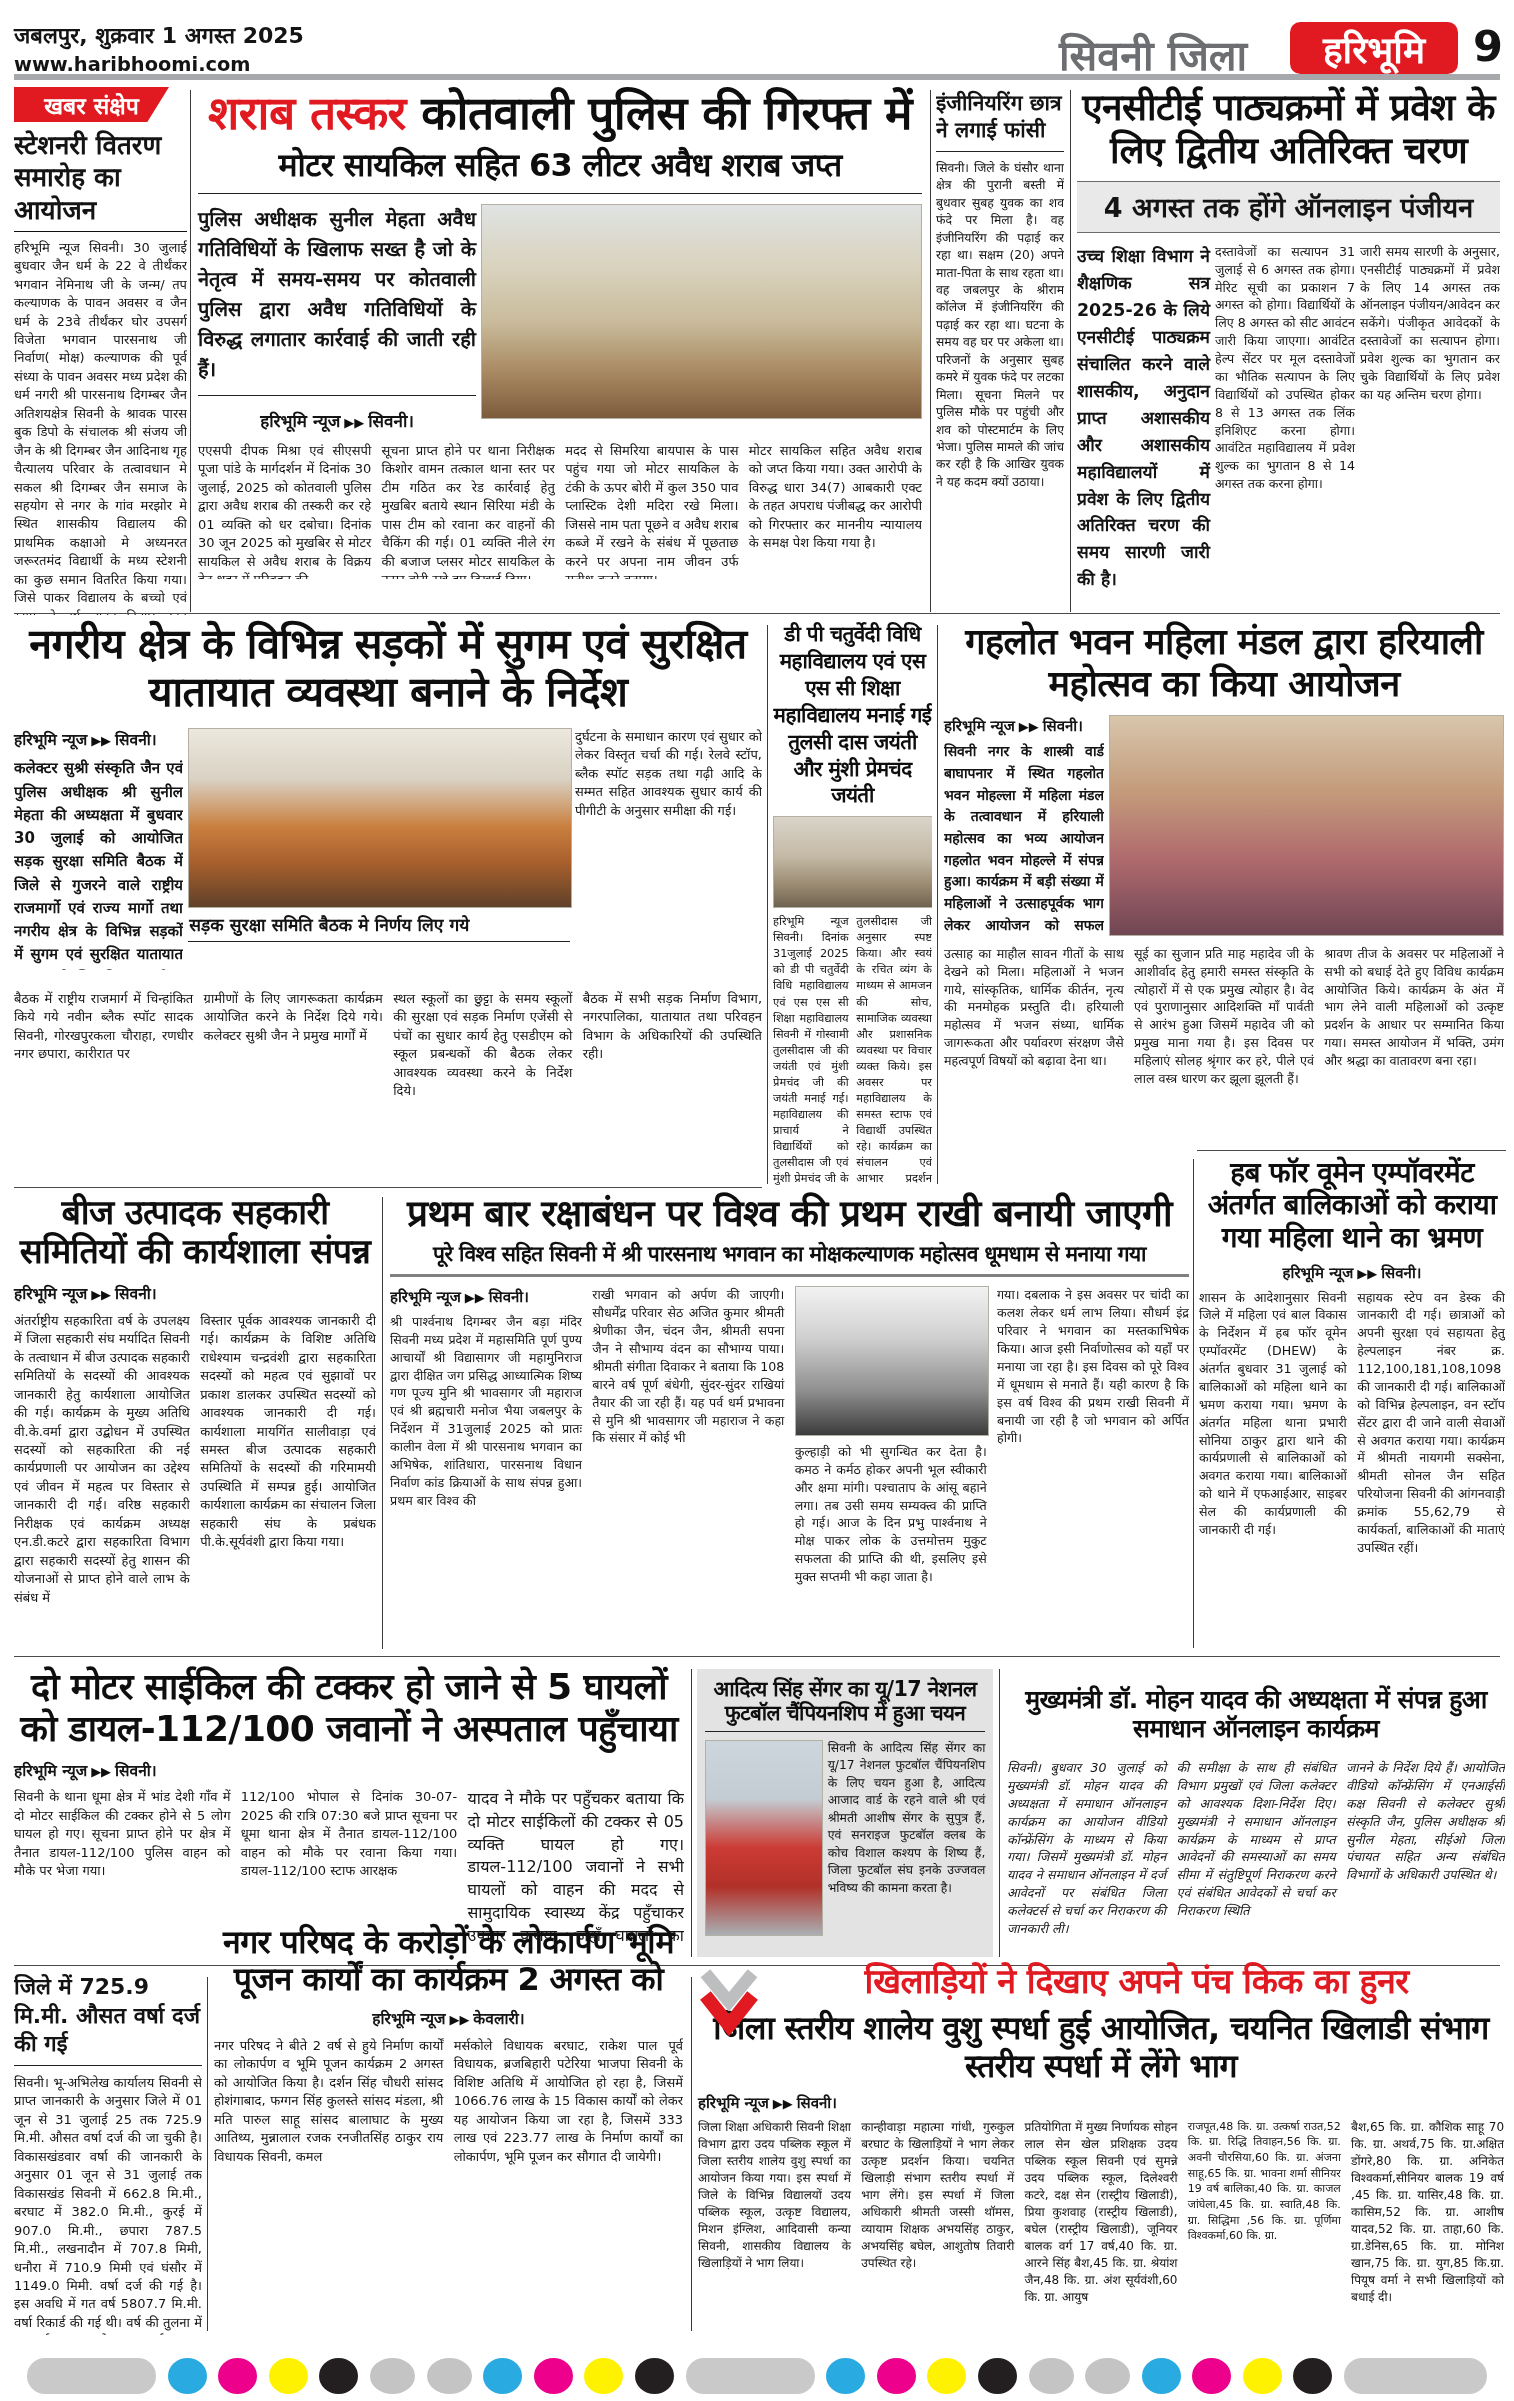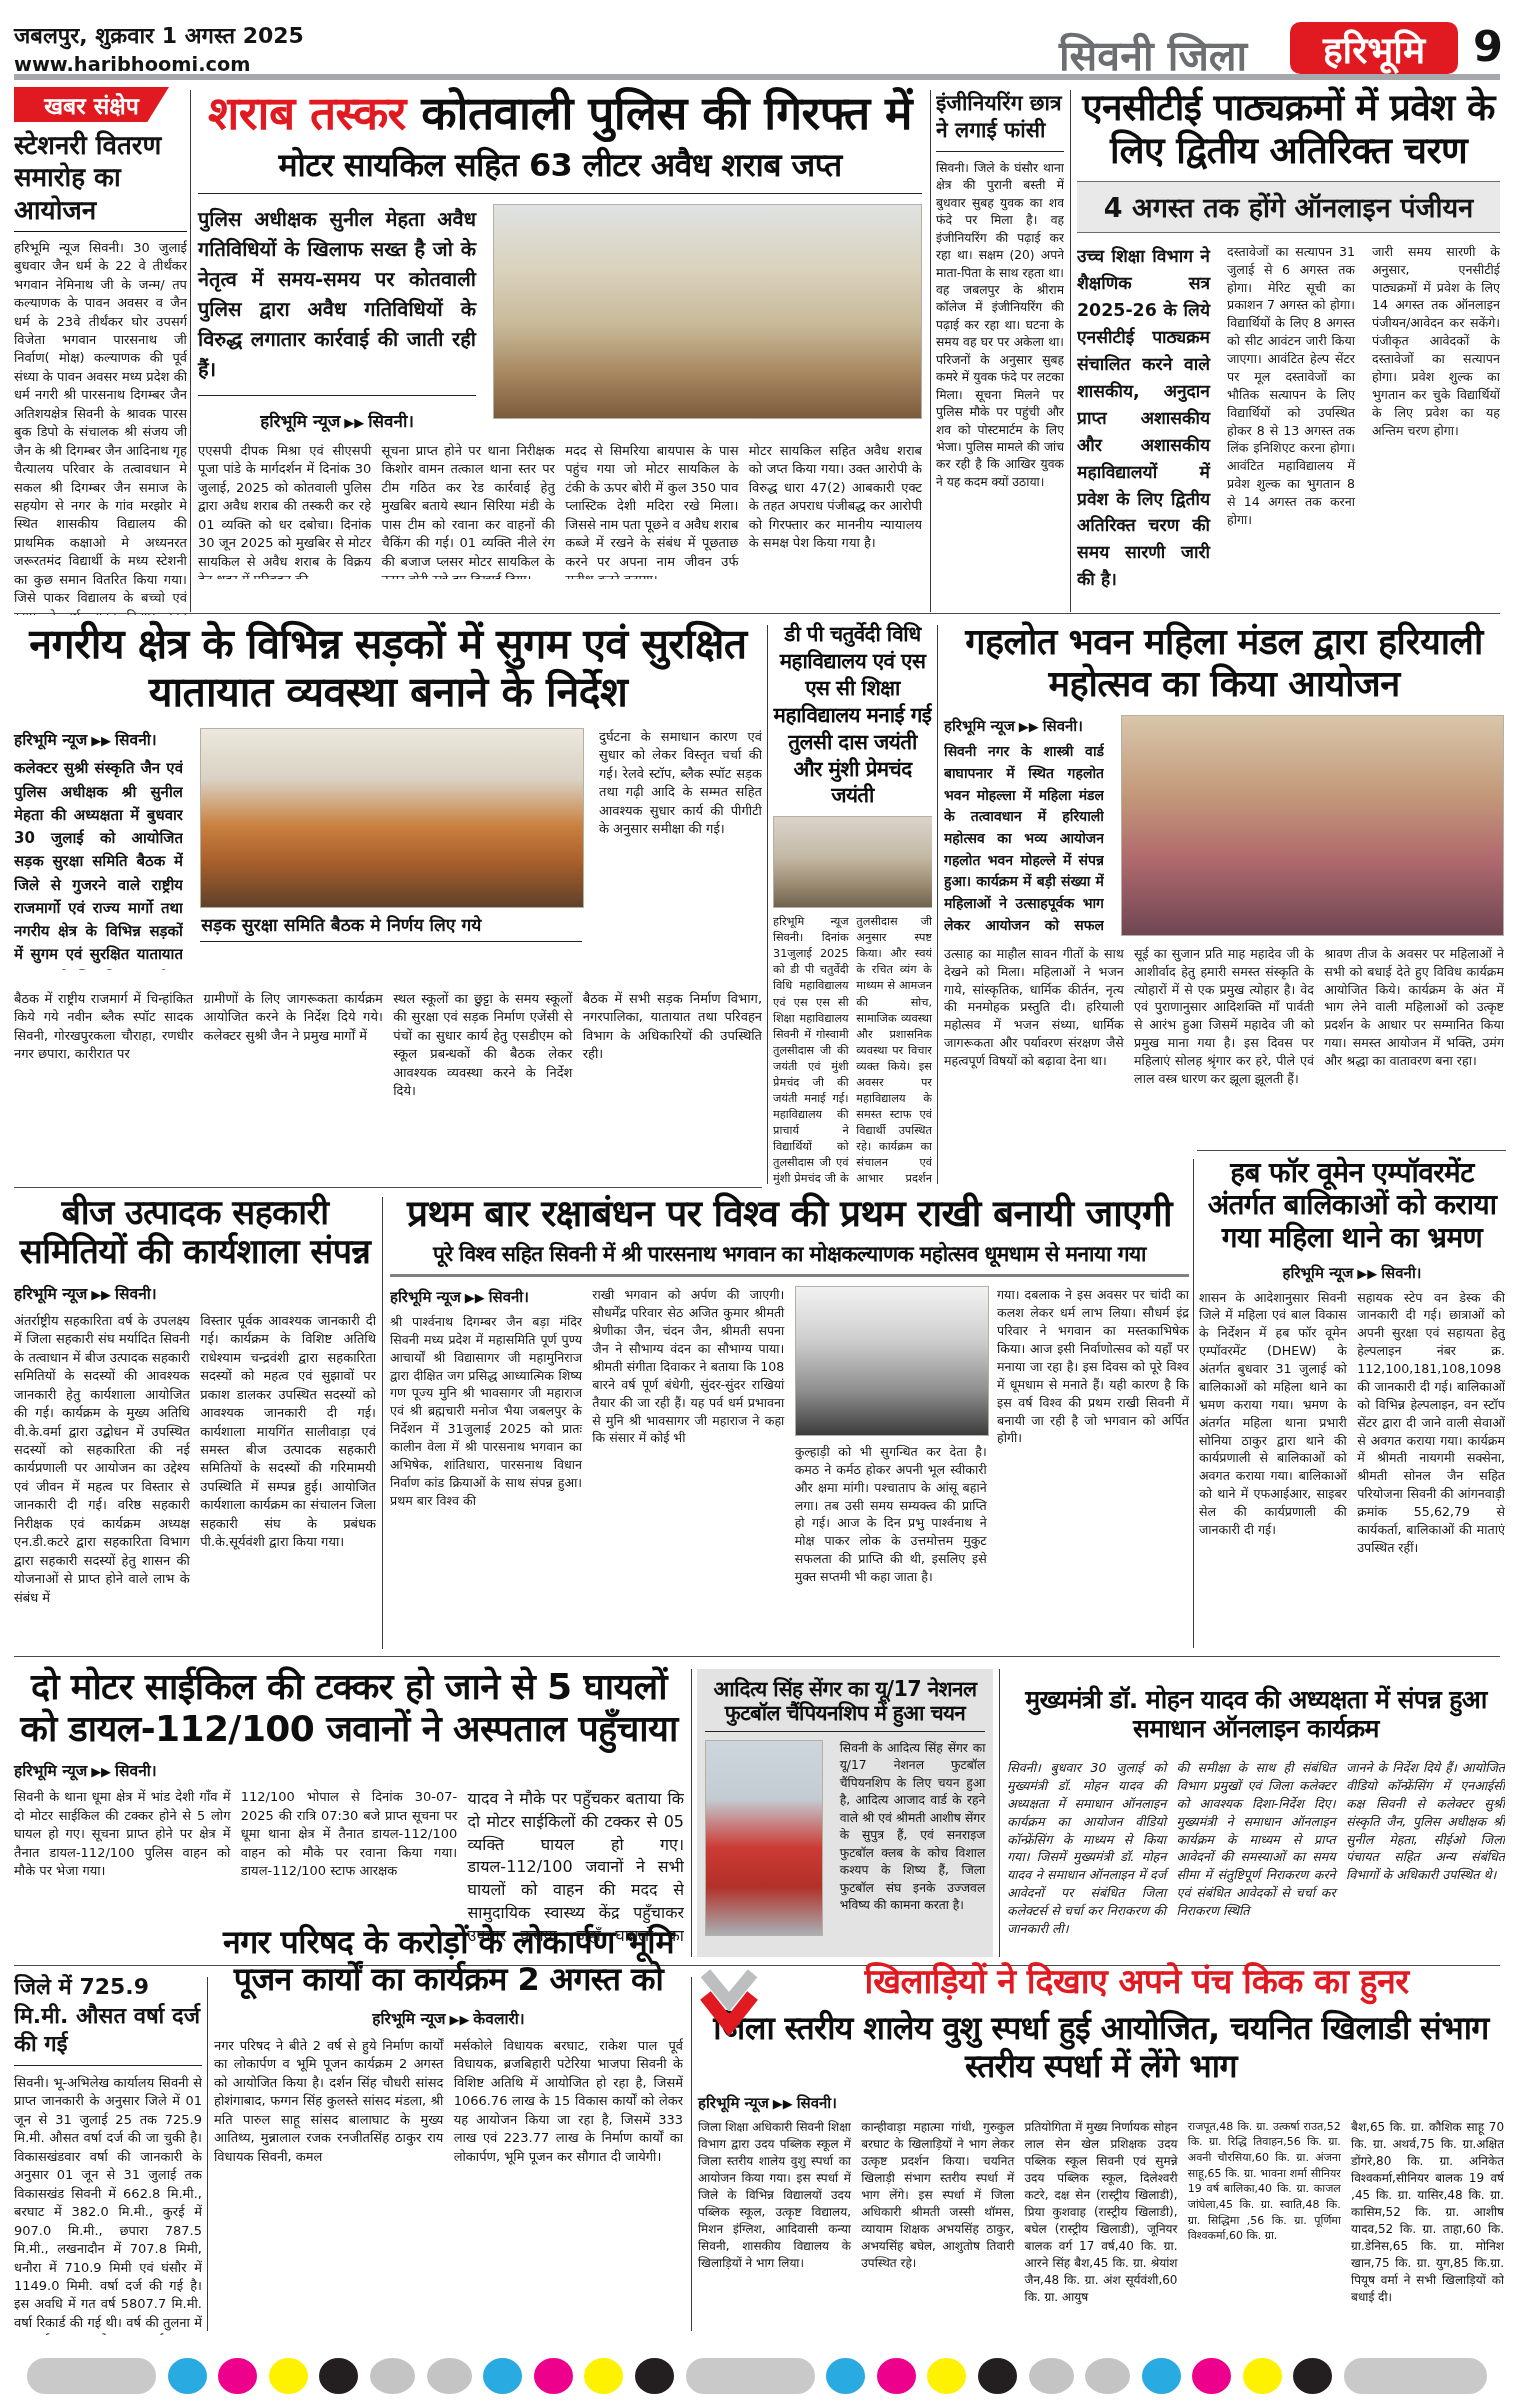--- a/index.html
+++ b/index.html
@@ -3,21 +3,21 @@
 <meta charset="utf-8">
 <style>
   html,body{margin:0;padding:0;background:#ffffff;}
   .page{position:relative;width:1514px;height:2401px;background:#fff;overflow:hidden;
         font-family:"DejaVu Sans",sans-serif;color:#141414;}
   .abs{position:absolute;}
   .hl{font-weight:700;text-align:center;color:#0e0e0e;line-height:1.16;letter-spacing:-0.6px;}
   .red{color:#e11a22;}
   .justify{text-align:justify;}
   .body{line-height:1.42;}
-  .row{display:flex;gap:17px;}
+  .row{display:flex;gap:5px;}
   .colset{display:flex;gap:10.3px;}
   .colset>div{flex:1;}
   .byline{font-weight:700;font-size:17px;white-space:nowrap;}
   .byline .arr{color:#0e0e0e;font-size:13px;padding:0 3.9px;}
   .photo{background:#cfc9bb;border:0.6px solid #b5b0a4;}
   .ph-police{background:linear-gradient(180deg,#dfe3e2 0%,#d9d2bd 30%,#c9bb9b 55%,#a98a63 78%,#7c5b3c 100%);}
   .ph-meeting{background:linear-gradient(180deg,#ece8dd 0%,#d9d2c4 28%,#c97f3e 55%,#a85f2c 75%,#5f4129 100%);}
   .ph-college{background:linear-gradient(180deg,#d9d4ca 0%,#c3b8a4 45%,#9b8b72 75%,#6f6350 100%);}
   .ph-women{background:linear-gradient(180deg,#d8c6ab 0%,#c39a7a 35%,#b06a6e 65%,#6f4653 100%);}
   .ph-temple{background:linear-gradient(180deg,#f2f2f2 0%,#cfcfcf 35%,#8f8f8f 70%,#3c3c3c 100%);}
@@ -67,21 +67,21 @@
       <div style="width:278px;">
         <div class="justify" style="font-size:20px;font-weight:700;line-height:1.5;border-bottom:1.3px solid #222;padding-bottom:10.3px;">पुलिस अधीक्षक सुनील मेहता अवैध गतिविधियों के खिलाफ सख्त है जो के नेतृत्व में समय-समय पर कोतवाली पुलिस द्वारा अवैध गतिविधियों के विरुद्ध लगातार कार्रवाई की जाती रही हैं।</div>
         <div class="byline" style="text-align:center;margin-top:13px;"><span>हरिभूमि न्यूज</span><span class="arr">▶▶</span><span>सिवनी।</span></div>
       </div>
       <div class="photo ph-police" style="flex:1;height:213px;"></div>
     </div>
     <div class="colset clip" style="margin-top:10.3px;height:137px;">
       <div class="body justify" style="font-size:13px;">एएसपी दीपक मिश्रा एवं सीएसपी पूजा पांडे के मार्गदर्शन में दिनांक 30 जुलाई, 2025 को कोतवाली पुलिस द्वारा अवैध शराब की तस्करी कर रहे 01 व्यक्ति को धर दबोचा। दिनांक 30 जून 2025 को मुखबिर से मोटर सायकिल से अवैध शराब के विक्रय हेतु शहर में परिवहन की</div>
       <div class="body justify" style="font-size:13px;">सूचना प्राप्त होने पर थाना निरीक्षक किशोर वामन तत्काल थाना स्तर पर टीम गठित कर रेड कार्रवाई हेतु मुखबिर बताये स्थान सिरिया मंडी के पास टीम को रवाना कर वाहनों की चैकिंग की गई। 01 व्यक्ति नीले रंग की बजाज प्लसर मोटर सायकिल के ऊपर बोरी रखे हुए दिखाई दिया।</div>
       <div class="body justify" style="font-size:13px;">मदद से सिमरिया बायपास के पास पहुंच गया जो मोटर सायकिल के टंकी के ऊपर बोरी में कुल 350 पाव प्लास्टिक देशी मदिरा रखे मिला। जिससे नाम पता पूछने व अवैध शराब कब्जे में रखने के संबंध में पूछताछ करने पर अपना नाम जीवन उर्फ सतीश कटरे बताया।</div>
-      <div class="body justify" style="font-size:13px;">मोटर सायकिल सहित अवैध शराब को जप्त किया गया। उक्त आरोपी के विरुद्ध धारा 47(2) आबकारी एक्ट के तहत अपराध पंजीबद्ध कर आरोपी को गिरफ्तार कर माननीय न्यायालय के समक्ष पेश किया गया है।</div>
+      <div class="body justify" style="font-size:13px;">मोटर सायकिल सहित अवैध शराब को जप्त किया गया। उक्त आरोपी के विरुद्ध धारा 34(7) आबकारी एक्ट के तहत अपराध पंजीबद्ध कर आरोपी को गिरफ्तार कर माननीय न्यायालय के समक्ष पेश किया गया है।</div>
     </div>
   </section>
   <div class="vline" style="left:930px;top:90px;height:522px;"></div>
 
   <section class="abs clip" style="left:936px;top:90px;width:128px;height:522px;">
     <div style="font-size:21px;font-weight:700;line-height:1.3;border-bottom:1.3px solid #222;padding-bottom:6.5px;">इंजीनियरिंग छात्र ने लगाई फांसी</div>
     <div class="body justify" style="font-size:12.3px;margin-top:7.7px;">सिवनी। जिले के घंसौर थाना क्षेत्र की पुरानी बस्ती में बुधवार सुबह युवक का शव फंदे पर मिला है। वह इंजीनियरिंग की पढ़ाई कर रहा था। सक्षम (20) अपने माता-पिता के साथ रहता था। वह जबलपुर के श्रीराम कॉलेज में इंजीनियरिंग की पढ़ाई कर रहा था। घटना के समय वह घर पर अकेला था। परिजनों के अनुसार सुबह कमरे में युवक फंदे पर लटका मिला। सूचना मिलने पर पुलिस मौके पर पहुंची और शव को पोस्टमार्टम के लिए भेजा। पुलिस मामले की जांच कर रही है कि आखिर युवक ने यह कदम क्यों उठाया।</div>
   </section>
   <div class="vline" style="left:1070px;top:90px;height:522px;"></div>
 

